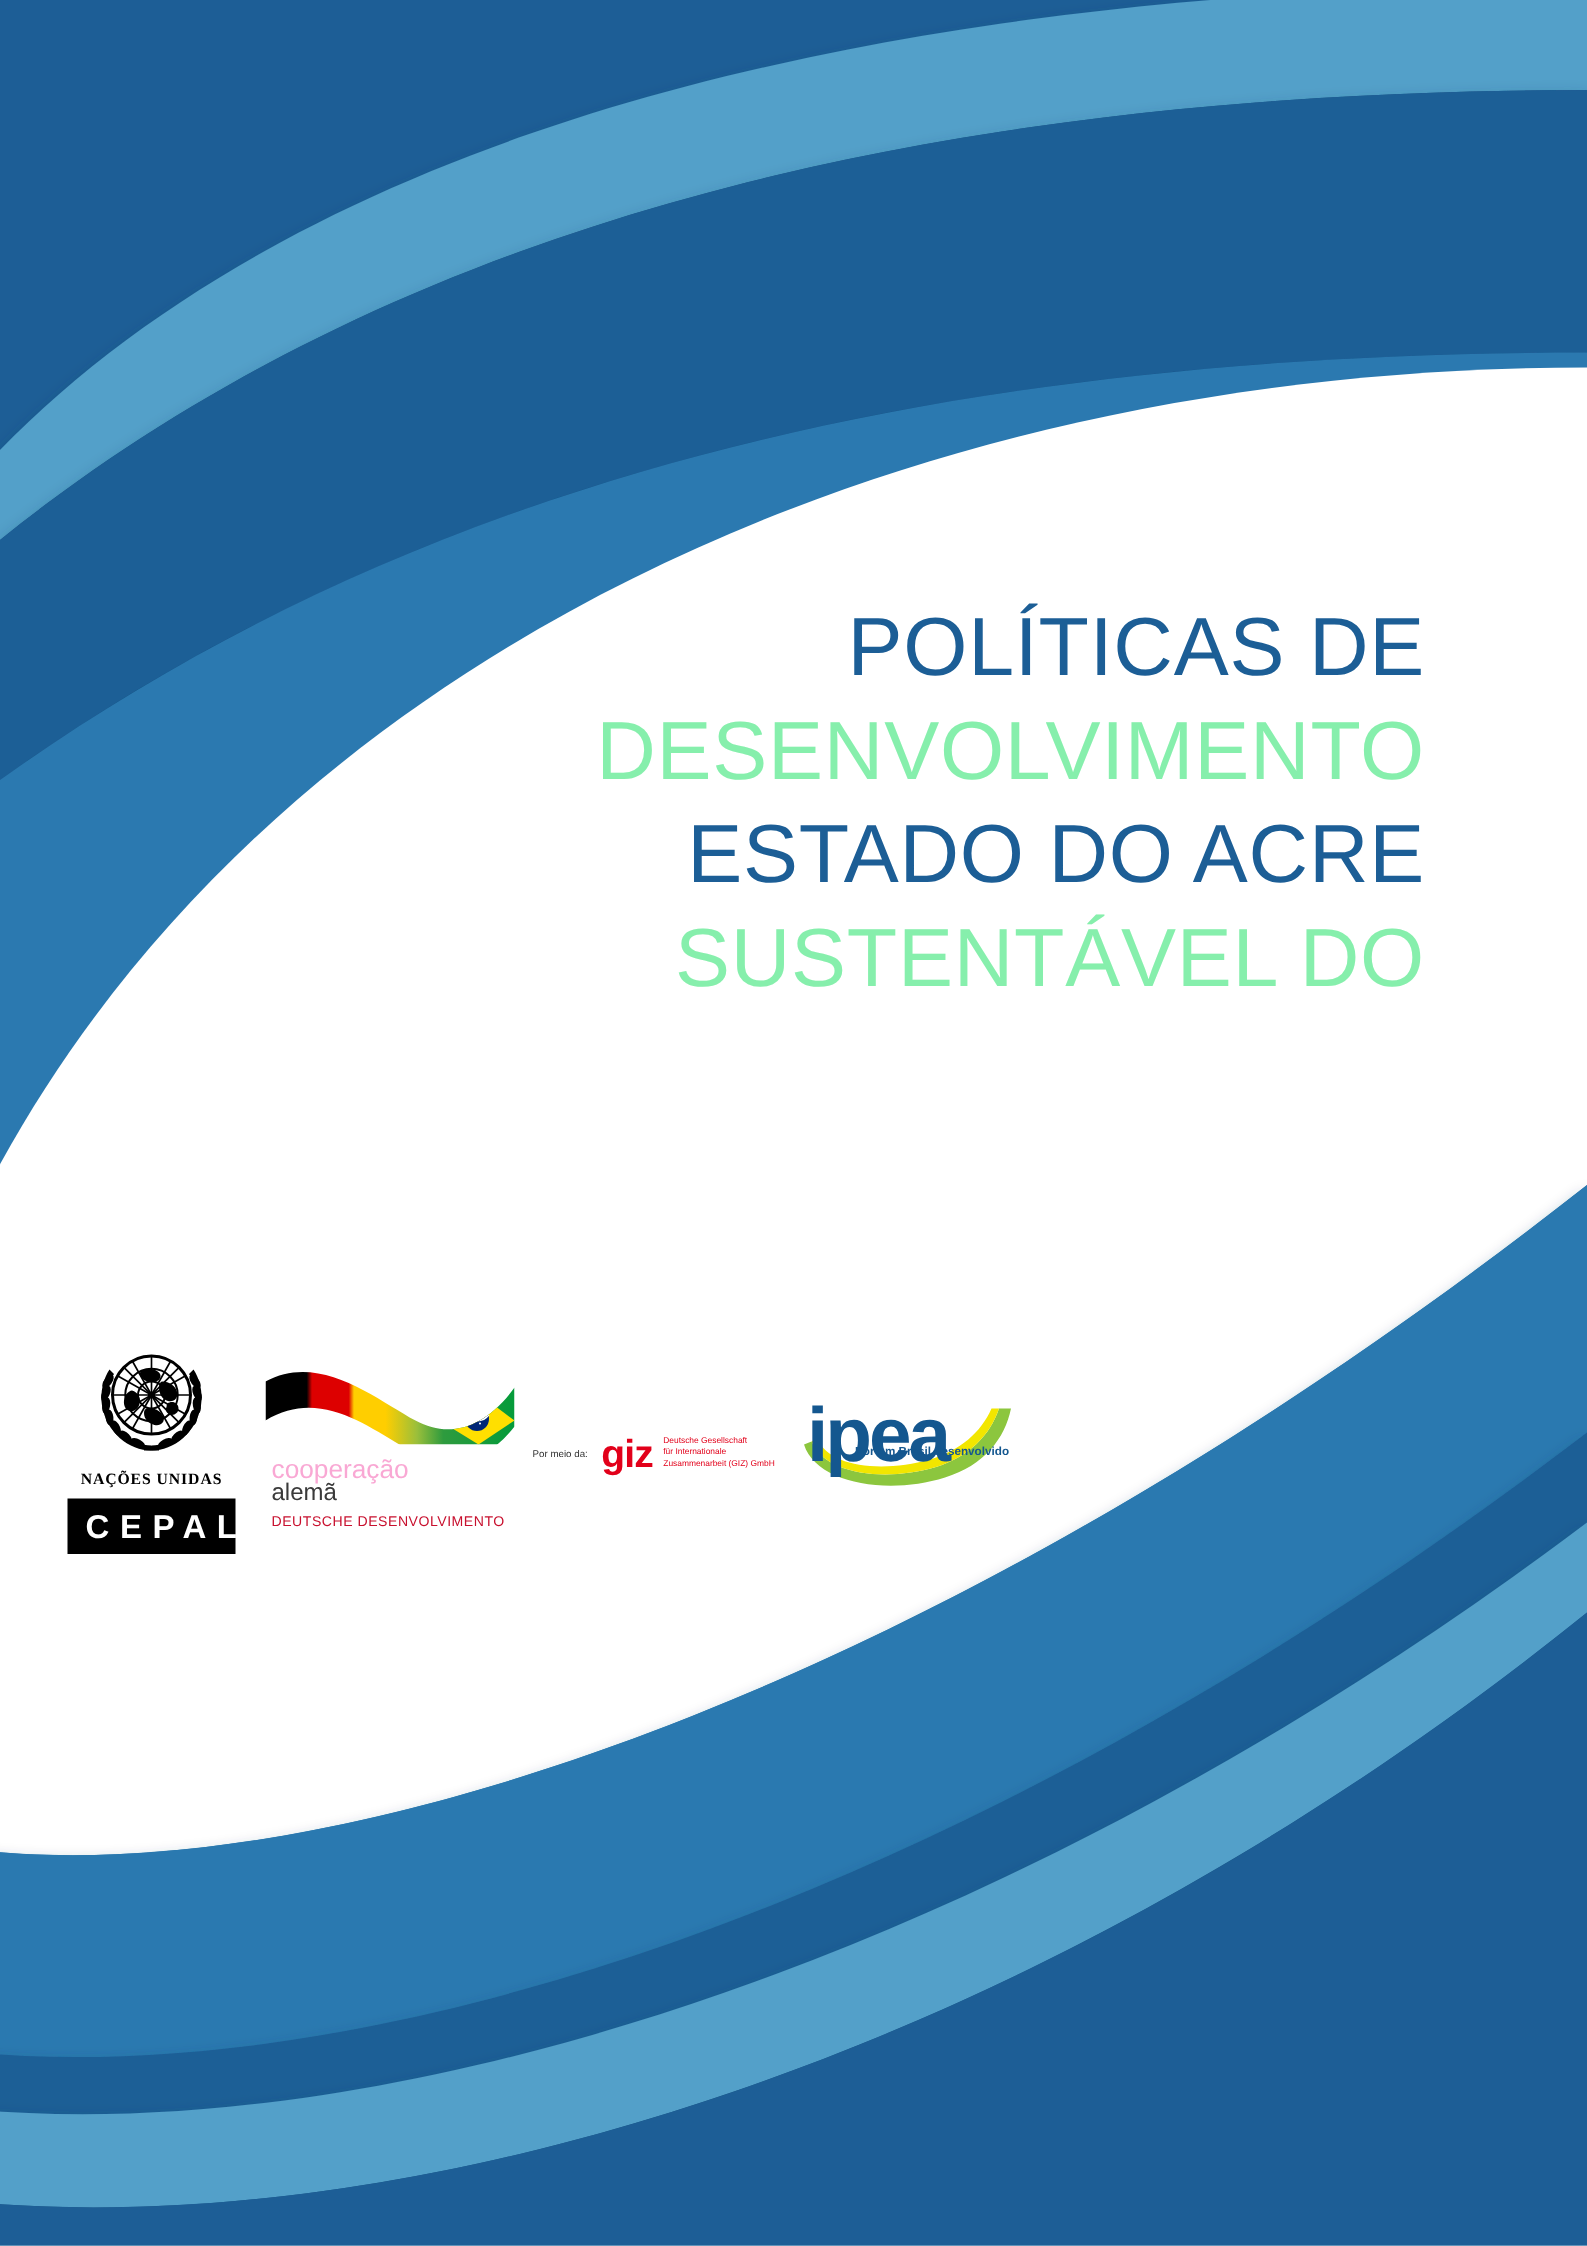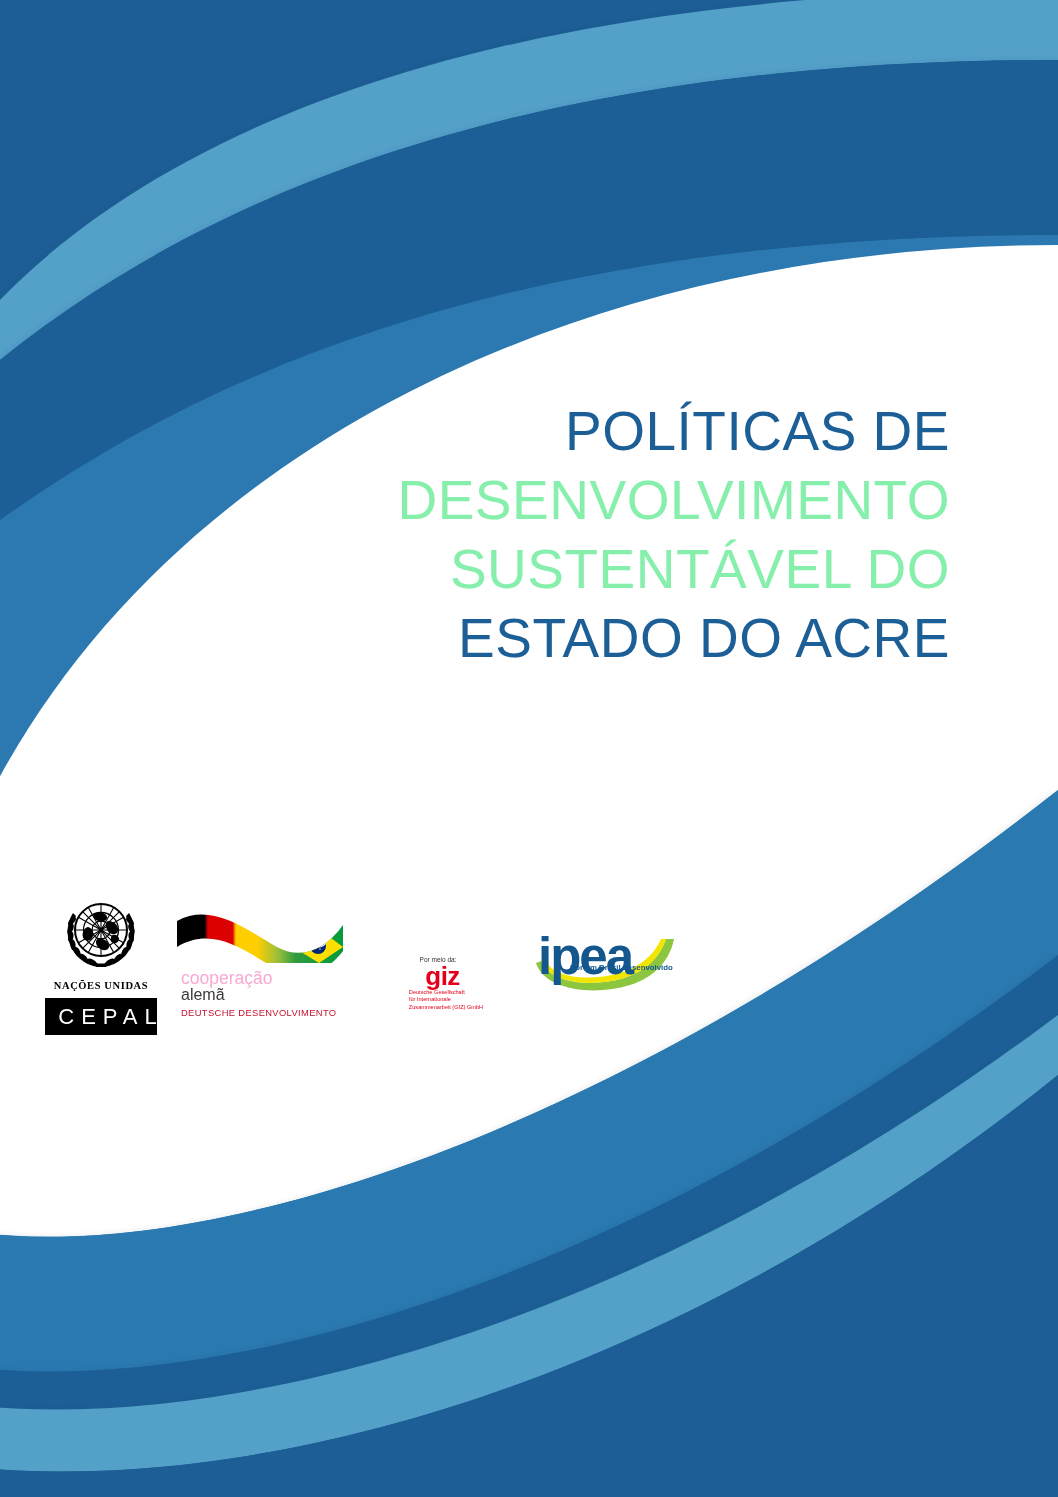--- a/index.html
+++ b/index.html
@@ -75,21 +75,21 @@
     background: #000;
     height: 37px;
     display: flex;
     align-items: center;
     justify-content: center;
   }
   #cepal-text {
     color: #fff;
     font-family: "Liberation Sans", sans-serif;
     font-size: 22px;
-    font-weight: 400;
+    font-weight: 700;
     letter-spacing: 7px;
     padding-left: 20px;
   }
 
   
   #logo-gc { left: 128px; top: 10px; width: 185px; }
   #gc-text { margin-top: 2px; padding-left: 8px; }
   #gc-l1 {
     font-family: "Liberation Sans", sans-serif;
     font-size: 17.5px;
@@ -105,21 +105,21 @@
   #gc-l3 {
     font-family: "Liberation Sans", sans-serif;
     font-size: 9.4px;
     color: #c8102e;
     letter-spacing: 0.35px;
     margin-top: 3px;
   }
 
   
   #logo-giz { left: 310px; top: 63px; width: 175px; }
-  #giz-row { display: flex; align-items: center; flex-direction: column; }
+  #giz-row { display: flex; align-items: center; }
   #giz-prefix {
     font-family: "Liberation Sans", sans-serif;
     font-size: 6.5px;
     color: #333;
     margin-right: 9px;
     white-space: nowrap;
   }
   #giz-word {
     font-family: "Liberation Sans", sans-serif;
     font-size: 26px;
@@ -196,22 +196,22 @@
     <path d="M-40 1366 C 230 1400, 640 1275, 1058 955 L1058 1130 C 660 1430, 250 1520, -40 1482 Z" fill="#1d5e96" filter="url(#softshadow)"></path>
 
     <path d="M-40 1404 C 240 1438, 660 1315, 1058 1015 L1058 1075 C 680 1380, 260 1500, -40 1466 Z" fill="#53a0c9" filter="url(#softshadow)"></path>
 
     <path d="M-40 1466 C 260 1500, 680 1380, 1058 1075 L1058 1497 L-40 1497 Z" fill="#1d5e96"></path>
   </svg>
 
   <div id="title-block">
     <span class="title-line t-blue">POLÍTICAS  DE</span>
     <span class="title-line t-orange">DESENVOLVIMENTO</span>
+    <span class="title-line t-blue">ESTADO DO ACRE</span>
     <span class="title-line t-orange">SUSTENTÁVEL DO</span>
-    <span class="title-line t-blue">ESTADO DO ACRE</span>
   </div>
 
   <div id="logos">
 
     <div class="logo-box" id="logo-un">
       <div id="un-emblem-wrap">
         <svg width="86" height="76" viewBox="0 0 86 76">
 
           <g fill="#000">
             <path d="M43 70 C 28 70, 13 58, 10 40 C 8.6 31, 11 22, 15 16 L18 19 C 14.5 24.5, 12.4 32.2, 13.6 40 C 16.3 56, 29.5 66.6, 43 66.6 Z"></path>

